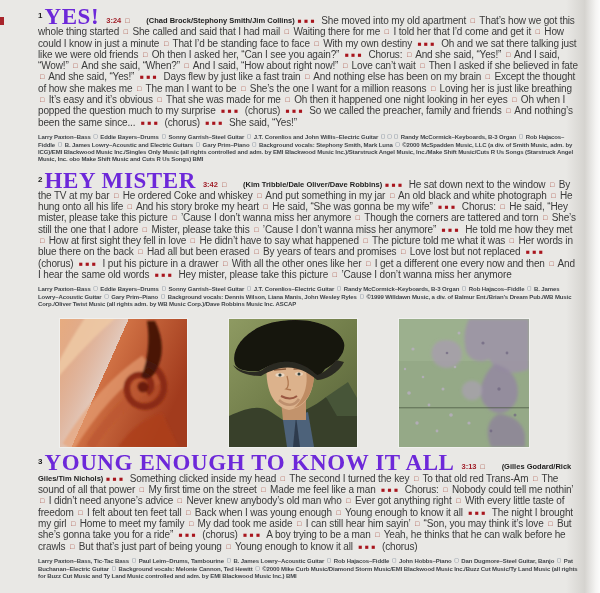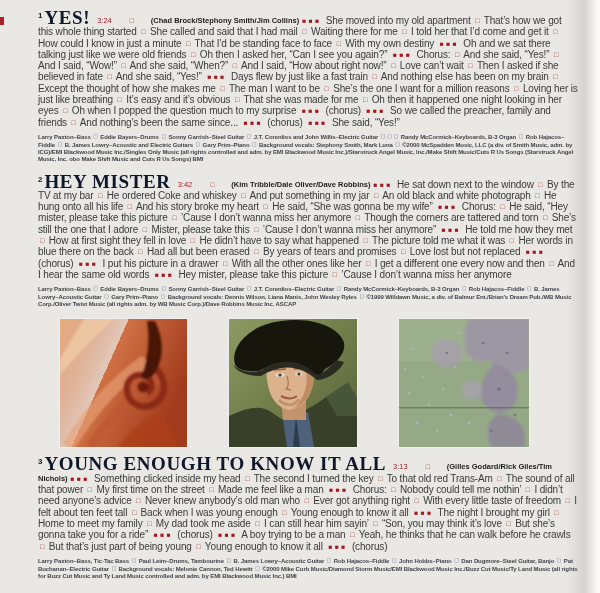--- a/index.html
+++ b/index.html
@@ -17,23 +17,23 @@
   .content{position:absolute;left:38px;top:10px;width:540px;}
 
   p{margin:0;}
   .flow{
     font-size:10px;line-height:11.3px;letter-spacing:-0.15px;color:#3a3a3a;
     text-align:left;
   }
   .tnum{font-size:8px;font-weight:bold;color:#1d1d1d;vertical-align:6px;letter-spacing:0;margin-right:2px;}
   .title{
     font-family:"Liberation Serif","DejaVu Serif",serif;font-weight:bold;
-    font-size:19px;line-height:11px;color:#0f172a;letter-spacing:0.6px;margin-right:7px;
+    font-size:23px;line-height:11px;color:#6d28d9;letter-spacing:0.6px;margin-right:7px;
   }
-  .time{font-size:7.5px;font-weight:normal;color:#a01d27;letter-spacing:0;vertical-align:1px;margin-right:16px;}
+  .time{font-size:7.5px;font-weight:bold;color:#a01d27;letter-spacing:0;vertical-align:1px;margin-right:2px;}
   .writers{font-size:7.5px;font-weight:bold;color:#1c1c1c;letter-spacing:0;vertical-align:1px;padding-left:15px;}
   .s1{color:#a0392b;font-size:7px;vertical-align:1px;margin:0 2px;}
   .s3{color:#a8151d;font-size:6.5px;letter-spacing:1px;vertical-align:1px;margin:0 3px;}
   .credits{
     font-size:6px;font-weight:bold;line-height:7.4px;letter-spacing:-0.1px;color:#41454a;
     margin-top:5px;
   }
   .cs{color:#5c6e84;font-size:5.5px;margin:0 1px;vertical-align:0.5px;}
 
   .song2{margin-top:10px;}

